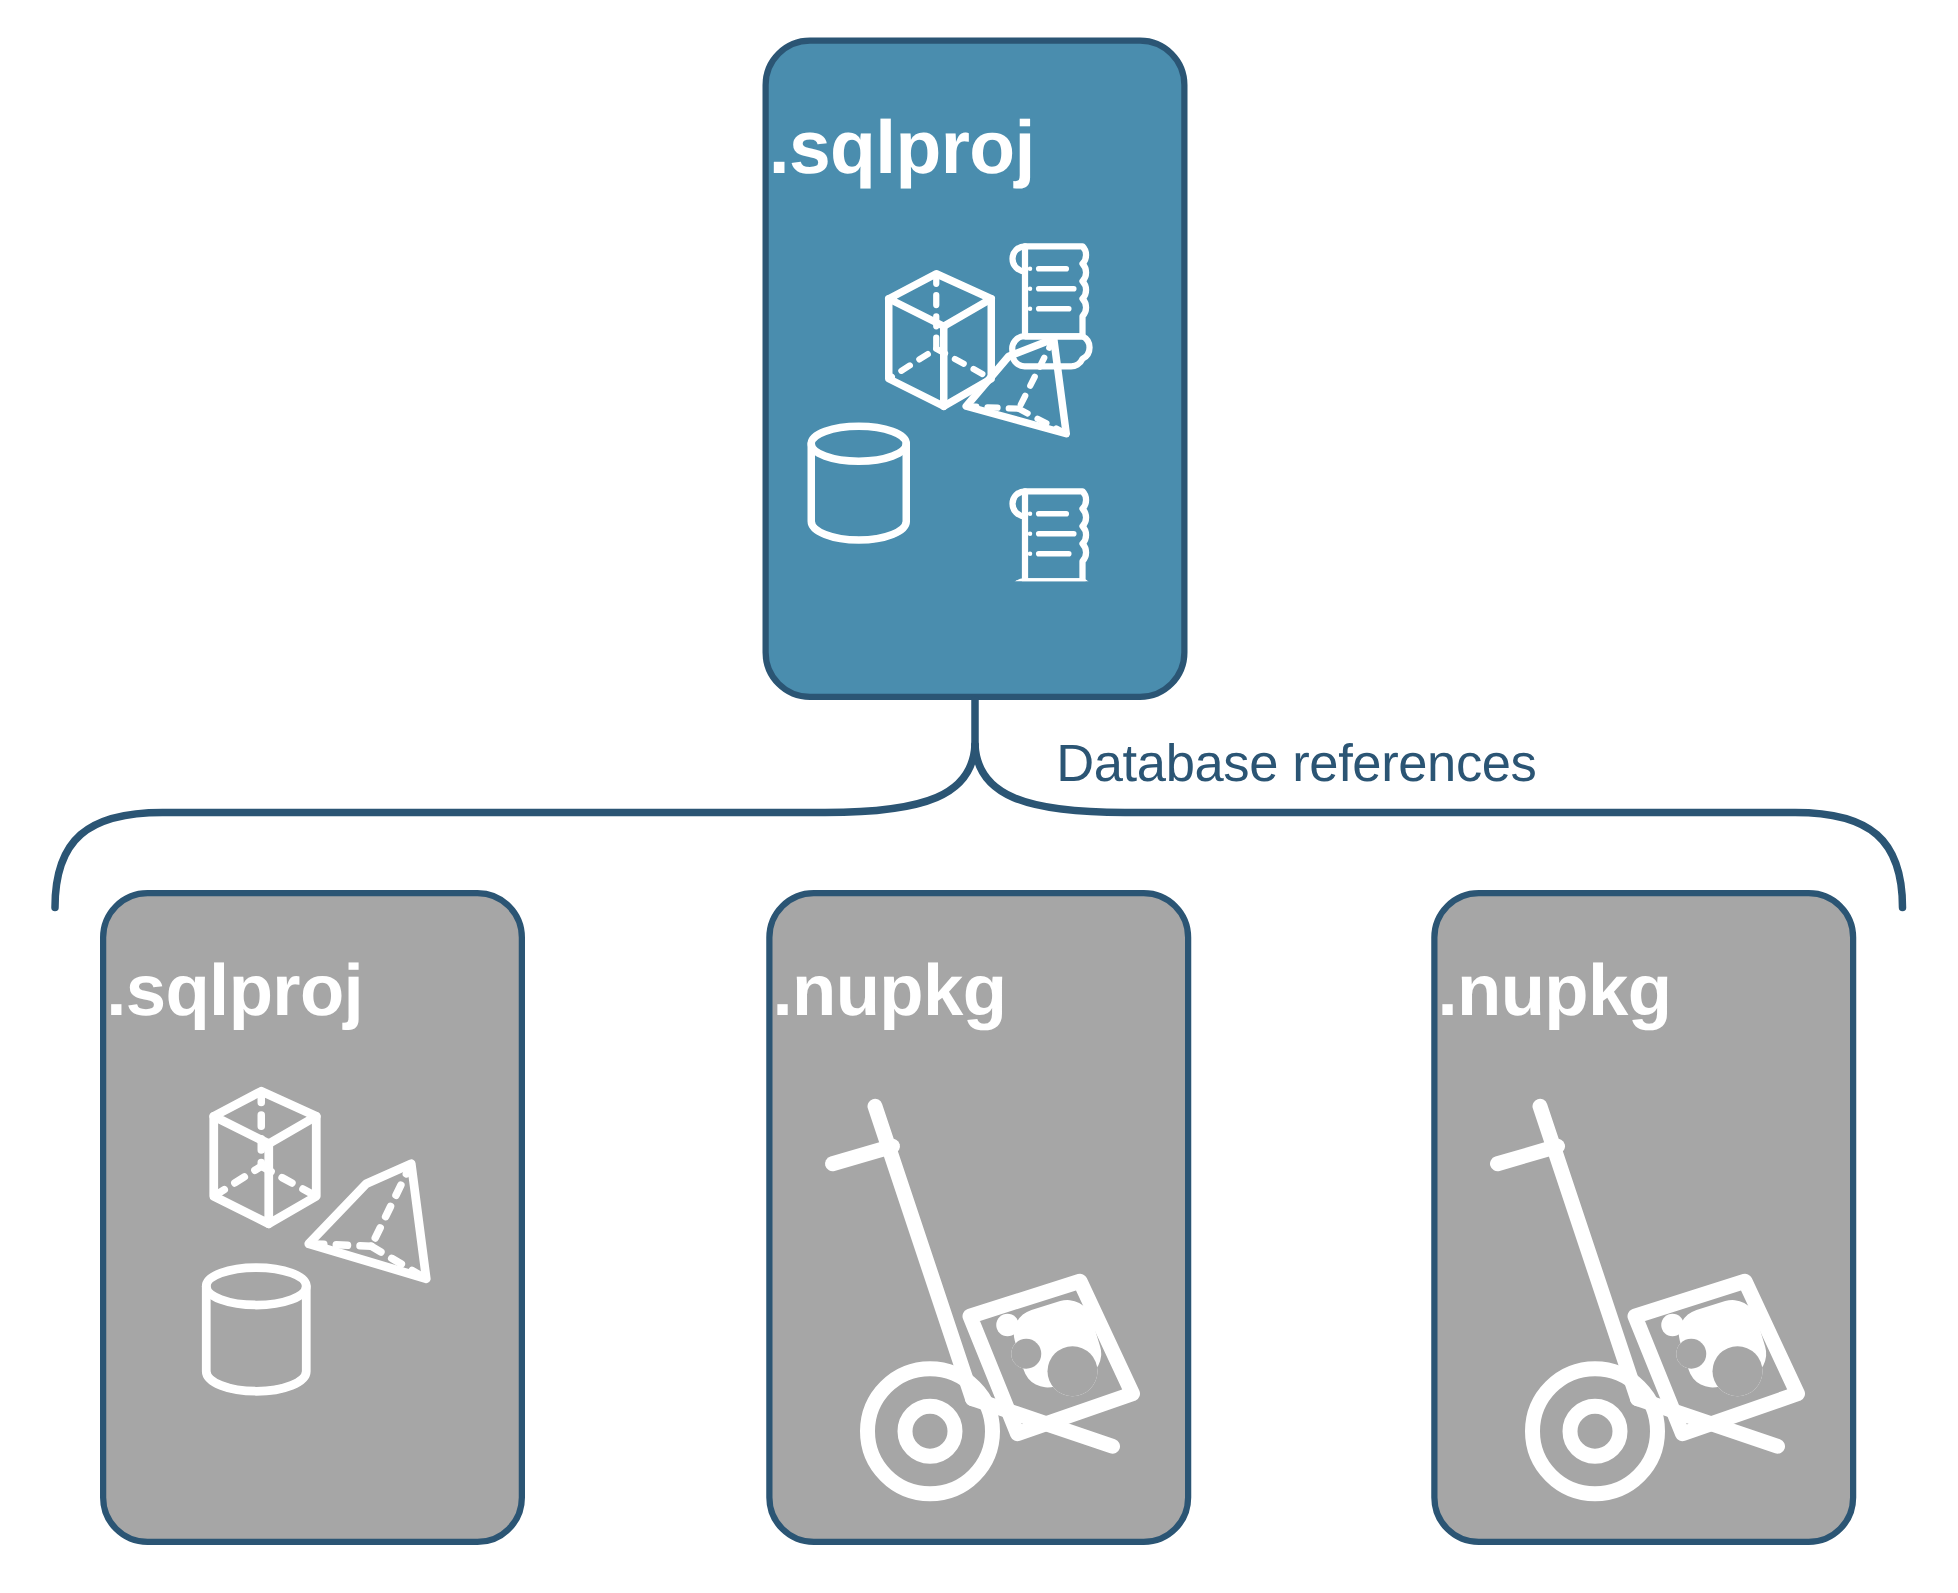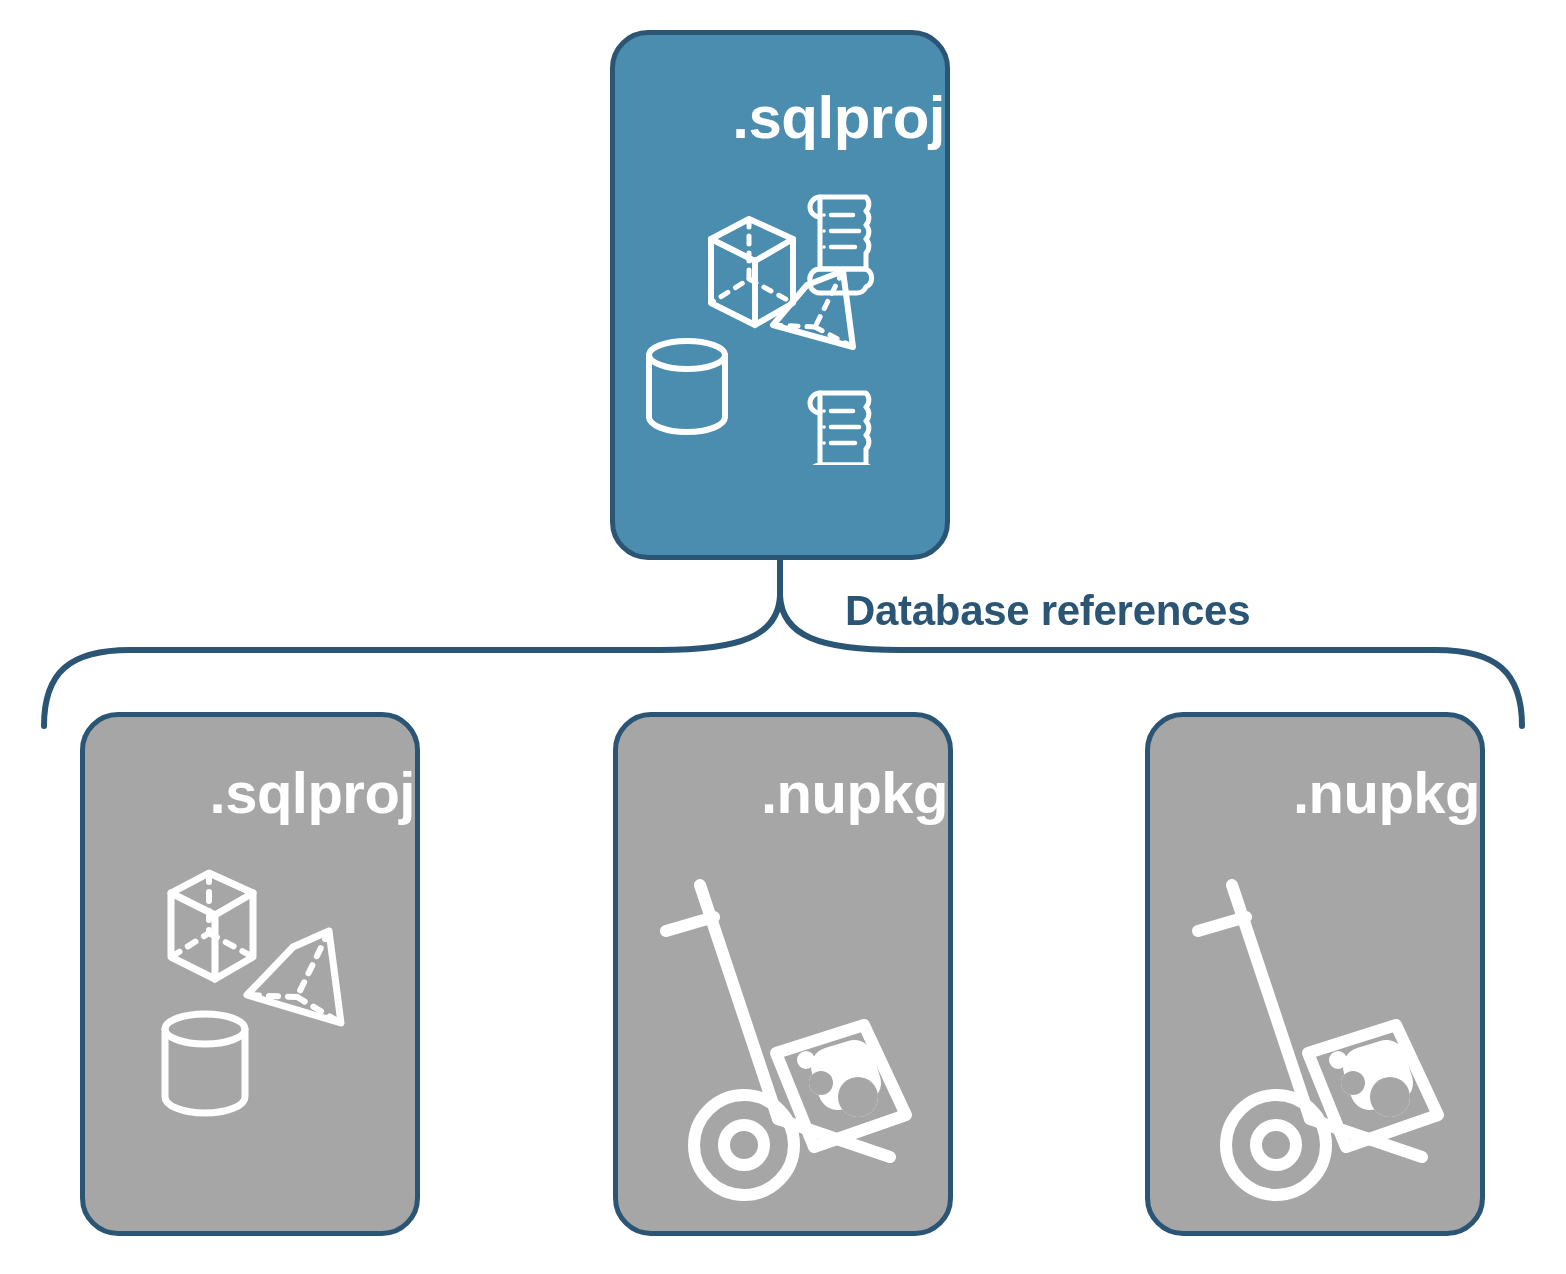--- a/index.html
+++ b/index.html
@@ -26,21 +26,21 @@
     position: absolute;
     box-sizing: border-box;
     border-radius: 38px;
     border: 5px solid #2B5574;
     overflow: hidden;
   }
   .card .title {
     position: absolute;
     left: 0;
     width: 100%;
-    text-align: right;
+    text-align: left;
     color: #ffffff;
     font-weight: bold;
     letter-spacing: -0.5px;
     white-space: nowrap;
     user-select: none;
   }
   .card .art {
     position: absolute;
     left: 0;
     width: 100%;
@@ -84,21 +84,21 @@
     height: 1274px;
     pointer-events: none;
   }
 
   
   #brace-label {
     position: absolute;
     left: 845px;
     top: 587px;
     font-size: 42px;
-    font-weight: bold;
+    font-weight: normal;
     color: #2B5574;
     white-space: nowrap;
     letter-spacing: -0.3px;
     user-select: none;
   }
 </style>
 </head>
 <body>
 
 <div id="stage">

